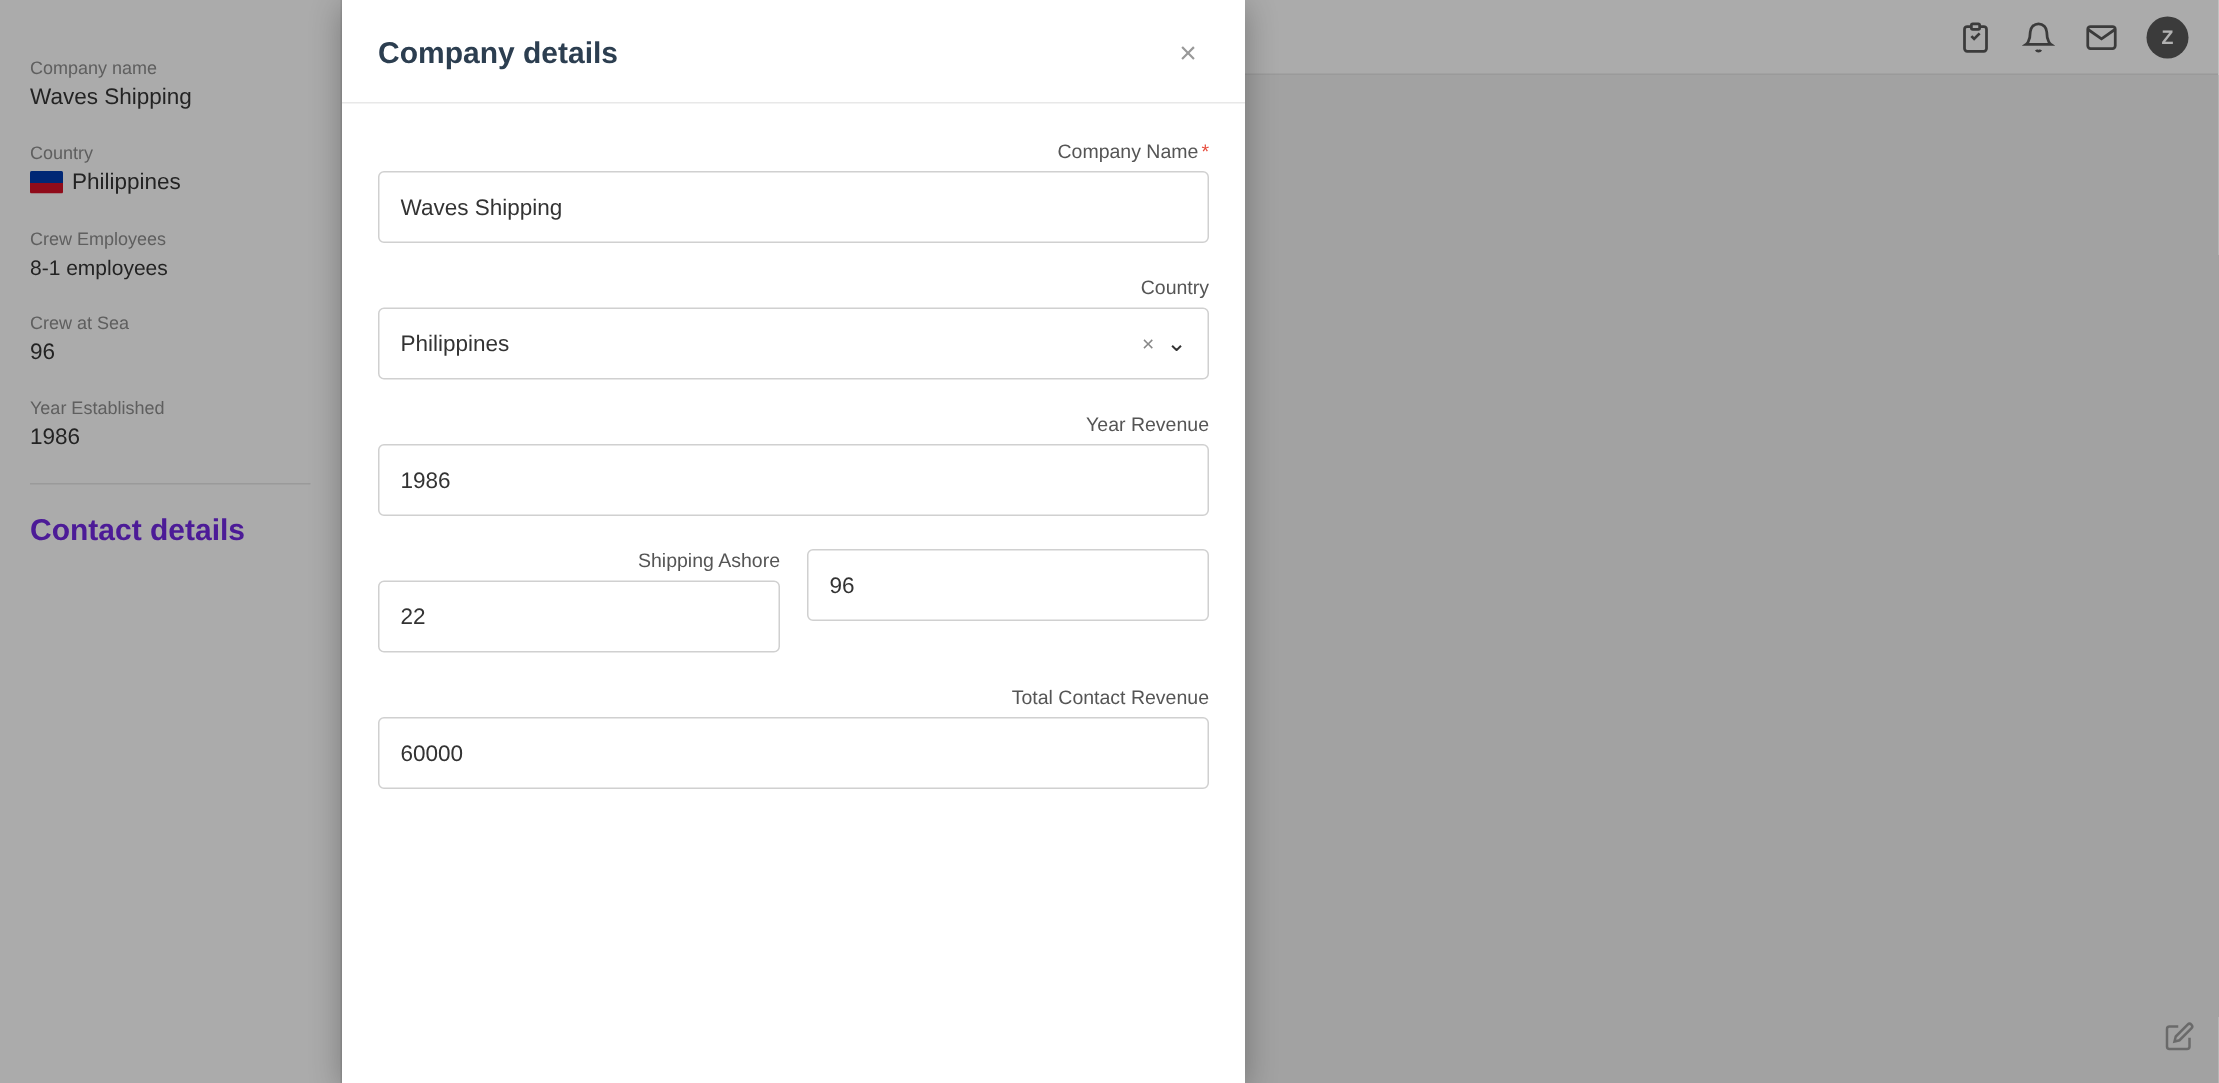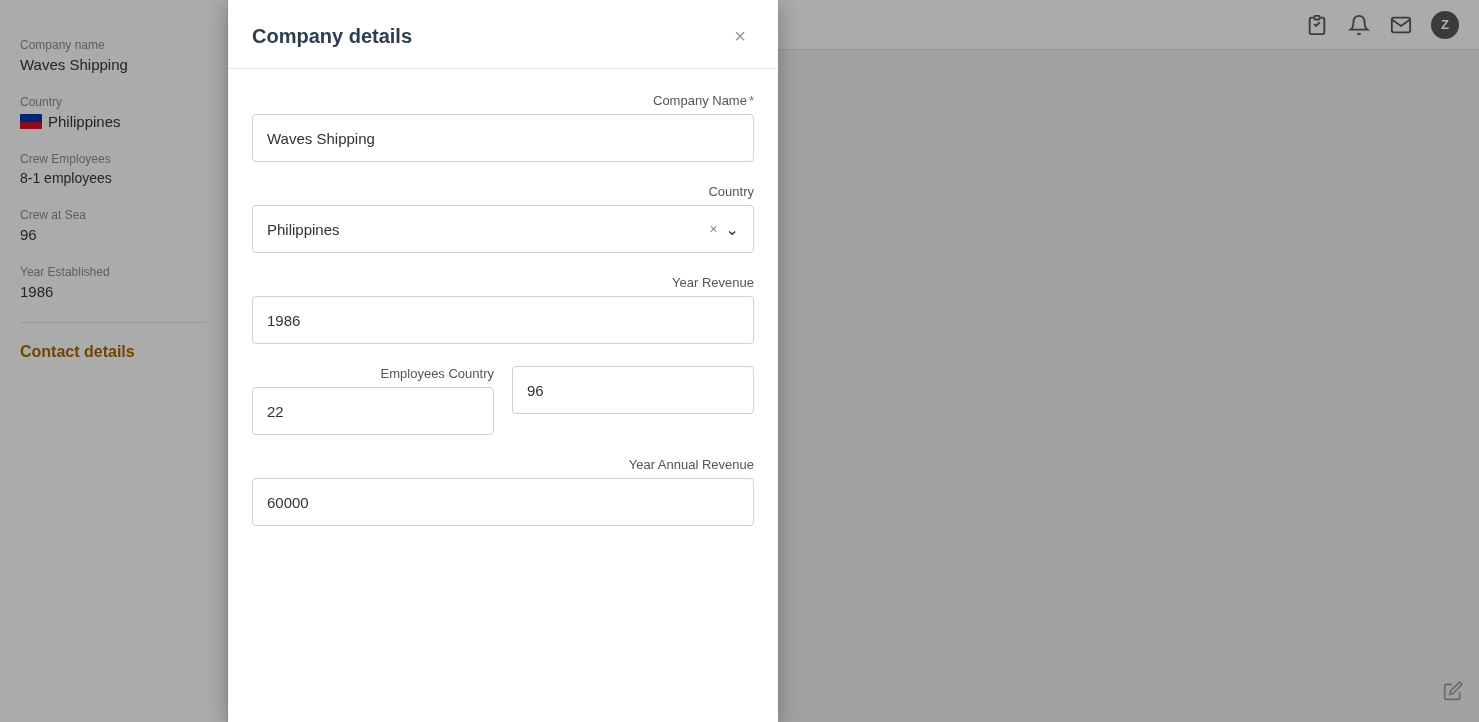--- a/index.html
+++ b/index.html
@@ -57,22 +57,22 @@
       border-radius: 1px;
     }
     .flag-ph-top { background: #0038a8; width: 100%; height: 50%; }
     .flag-ph-bottom { background: #ce1126; width: 100%; height: 50%; }
     .sidebar-divider {
       border: none;
       border-top: 1px solid #ddd;
       margin-top: 20px;
     }
     .contact-details-label {
-      font-size: 16px;
-      color: #a16207;
+      font-size: 20px;
+      color: #6d28d9;
       font-weight: 600;
       margin-top: 20px;
     }
 
     
     .topbar-bg {
       position: absolute;
       top: 0; right: 0;
       width: calc(100% - 228px);
       height: 50px;
@@ -124,21 +124,21 @@
       width: 100%; height: 100%;
       background: rgba(0,0,0,0.3);
       z-index: 10;
     }
 
     
     .modal {
       position: absolute;
       top: 0;
       left: 228px;
-      width: 550px;
+      width: 602px;
       height: 722px;
       background: #fff;
       z-index: 20;
       display: flex;
       flex-direction: column;
       box-shadow: 0 4px 20px rgba(0,0,0,0.3);
     }
 
     .modal-header {
       padding: 22px 24px 18px 24px;
@@ -347,27 +347,27 @@
       </div>
     </div>
 
     <div class="form-group">
       <label class="form-label">Year Revenue</label>
       <input type="text" class="form-input" value="1986" style="">
     </div>
 
     <div class="form-row">
       <div class="form-group">
-        <label class="form-label">Employees Country</label>
+        <label class="form-label">Shipping Ashore</label>
         <input type="text" class="form-input" value="22" style="">
       </div>
       <div class="form-group">
         <input type="text" class="form-input" value="96" style="">
       </div>
     </div>
 
     <div class="form-group">
-      <label class="form-label">Year Annual Revenue</label>
+      <label class="form-label">Total Contact Revenue</label>
       <input type="text" class="form-input" value="60000" style="">
     </div>
 
   </div>
 </div>
 
 </body></html>

